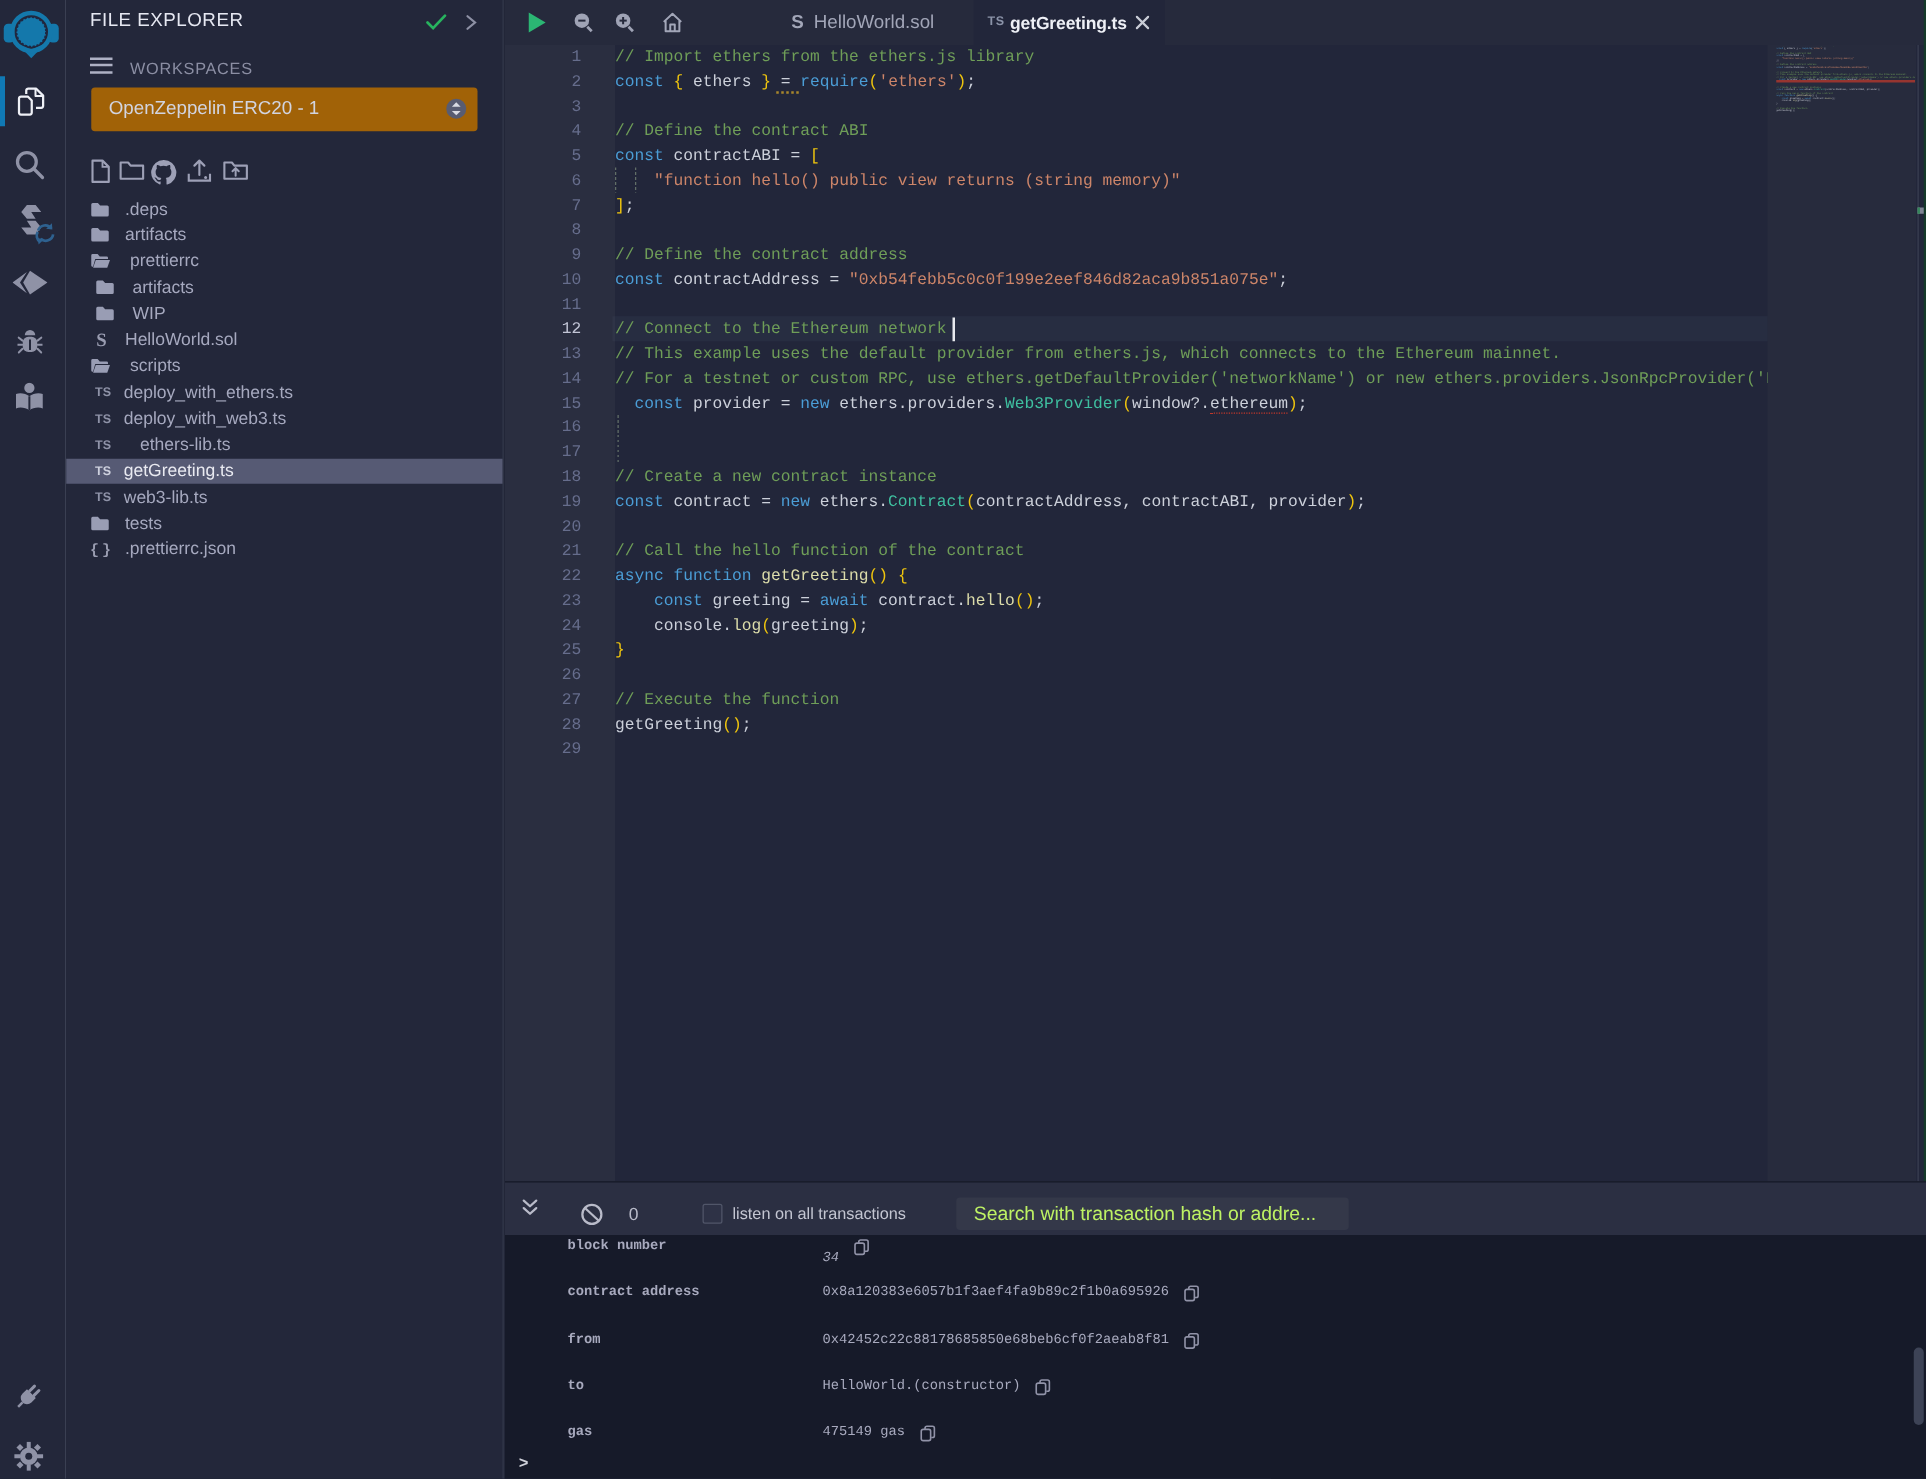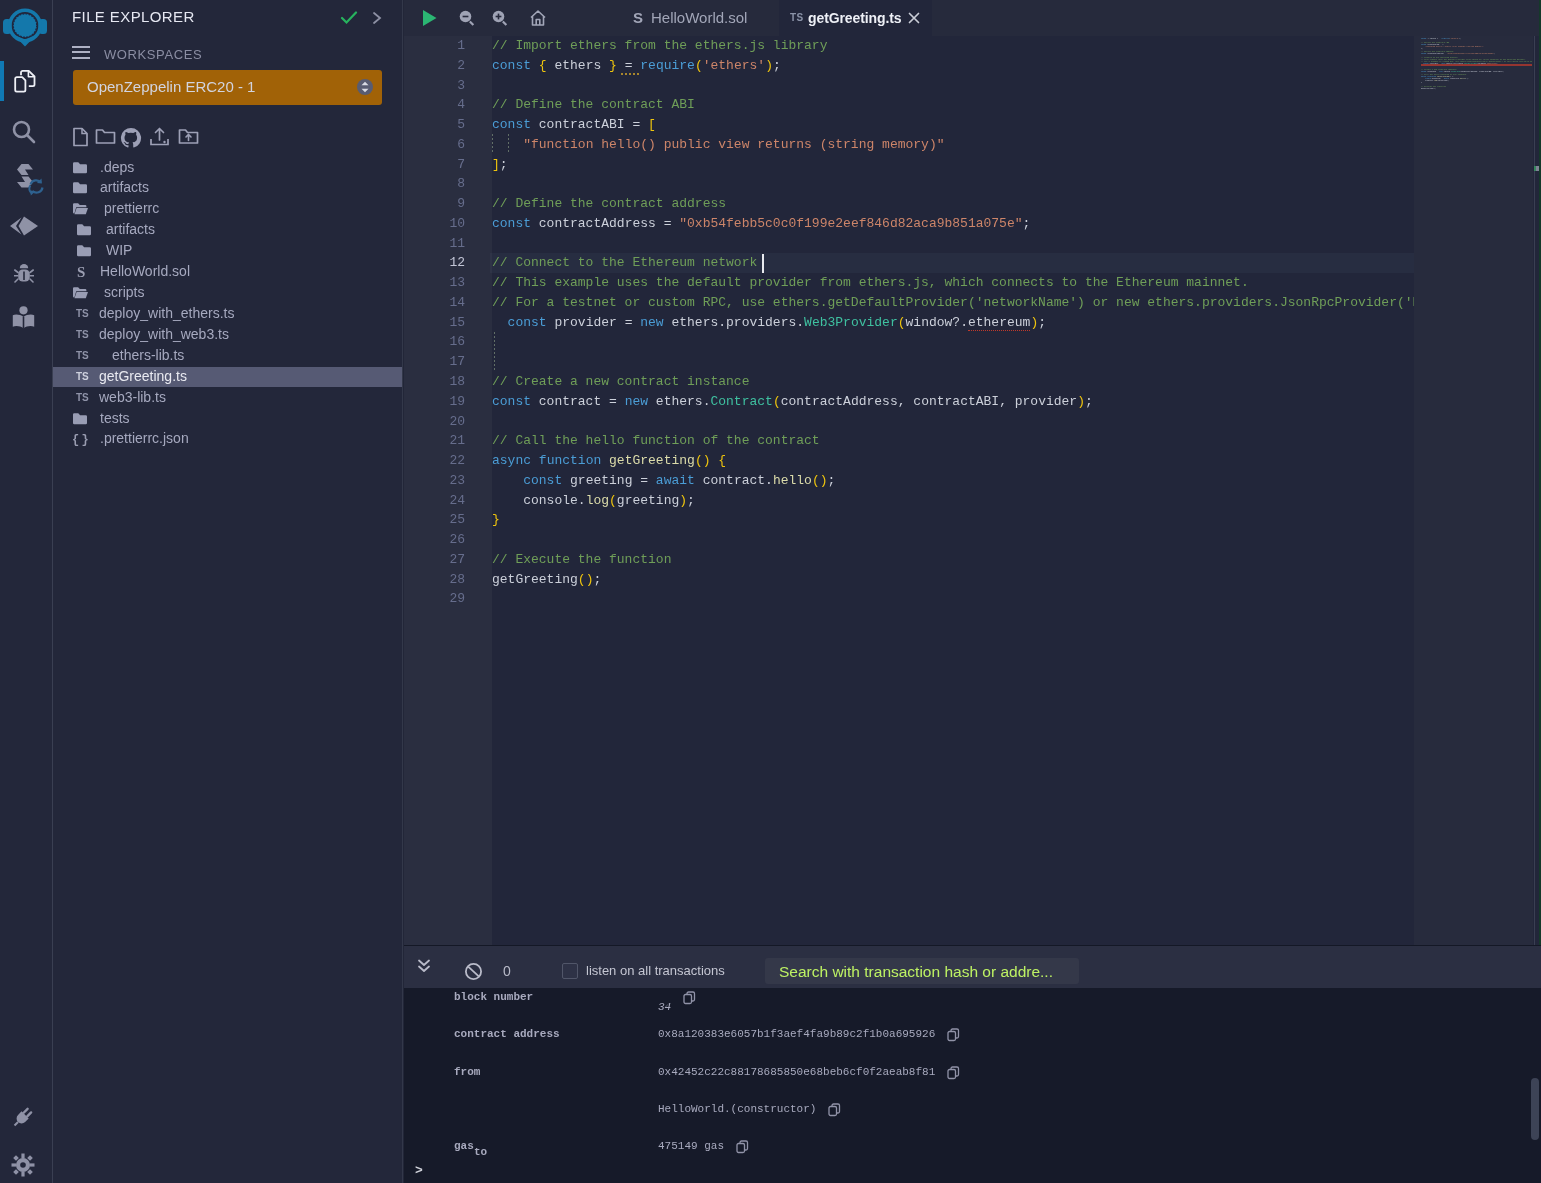--- a/index.html
+++ b/index.html
@@ -257,21 +257,21 @@
   <div class="abs" id="searchbox">
       <span>Search with transaction hash or addre...</span>
     </div>
 
   <div class="tlabel" style="top:991px;">block number</div>
   <div class="tval" style="top:1001px;font-style:italic;">34</div>
   <div class="tlabel" style="top:1028px;">contract address</div>
   <div class="tval" style="top:1028px;">0x8a120383e6057b1f3aef4fa9b89c2f1b0a695926</div>
   <div class="tlabel" style="top:1066px;">from</div>
   <div class="tval" style="top:1066px;">0x42452c22c88178685850e68beb6cf0f2aeab8f81</div>
-  <div class="tlabel" style="top:1146px;margin-left:20px;">to</div>
+  <div class="tlabel" style="top:1103px;">to</div>
   <div class="tval" style="top:1103px;">HelloWorld.(constructor)</div>
   <div class="tlabel" style="top:1140px;">gas</div>
   <div class="tval" style="top:1140px;">475149 gas</div>
   <div class="tlabel" style="left:415px;top:1163px;font-size:13px;color:#d0d2da;">&gt;</div>
   <svg class="abs cpy" style="left:683px;top:991px;" width="13" height="14" viewBox="0 0 13 14">
       <rect x="1" y="3.5" width="7.5" height="9" rx="1.5" fill="none" stroke="#9193a8" stroke-width="1.3"></rect>
       <path d="M4 3.5 V2.5 a1.5 1.5 0 0 1 1.5 -1.5 h4.5 a1.5 1.5 0 0 1 1.5 1.5 v6 a1.5 1.5 0 0 1 -1.5 1.5 h-1" fill="none" stroke="#9193a8" stroke-width="1.3"></path>
     </svg>
   <svg class="abs cpy" style="left:947px;top:1028px;" width="13" height="14" viewBox="0 0 13 14">
       <rect x="1" y="3.5" width="7.5" height="9" rx="1.5" fill="none" stroke="#9193a8" stroke-width="1.3"></rect>

